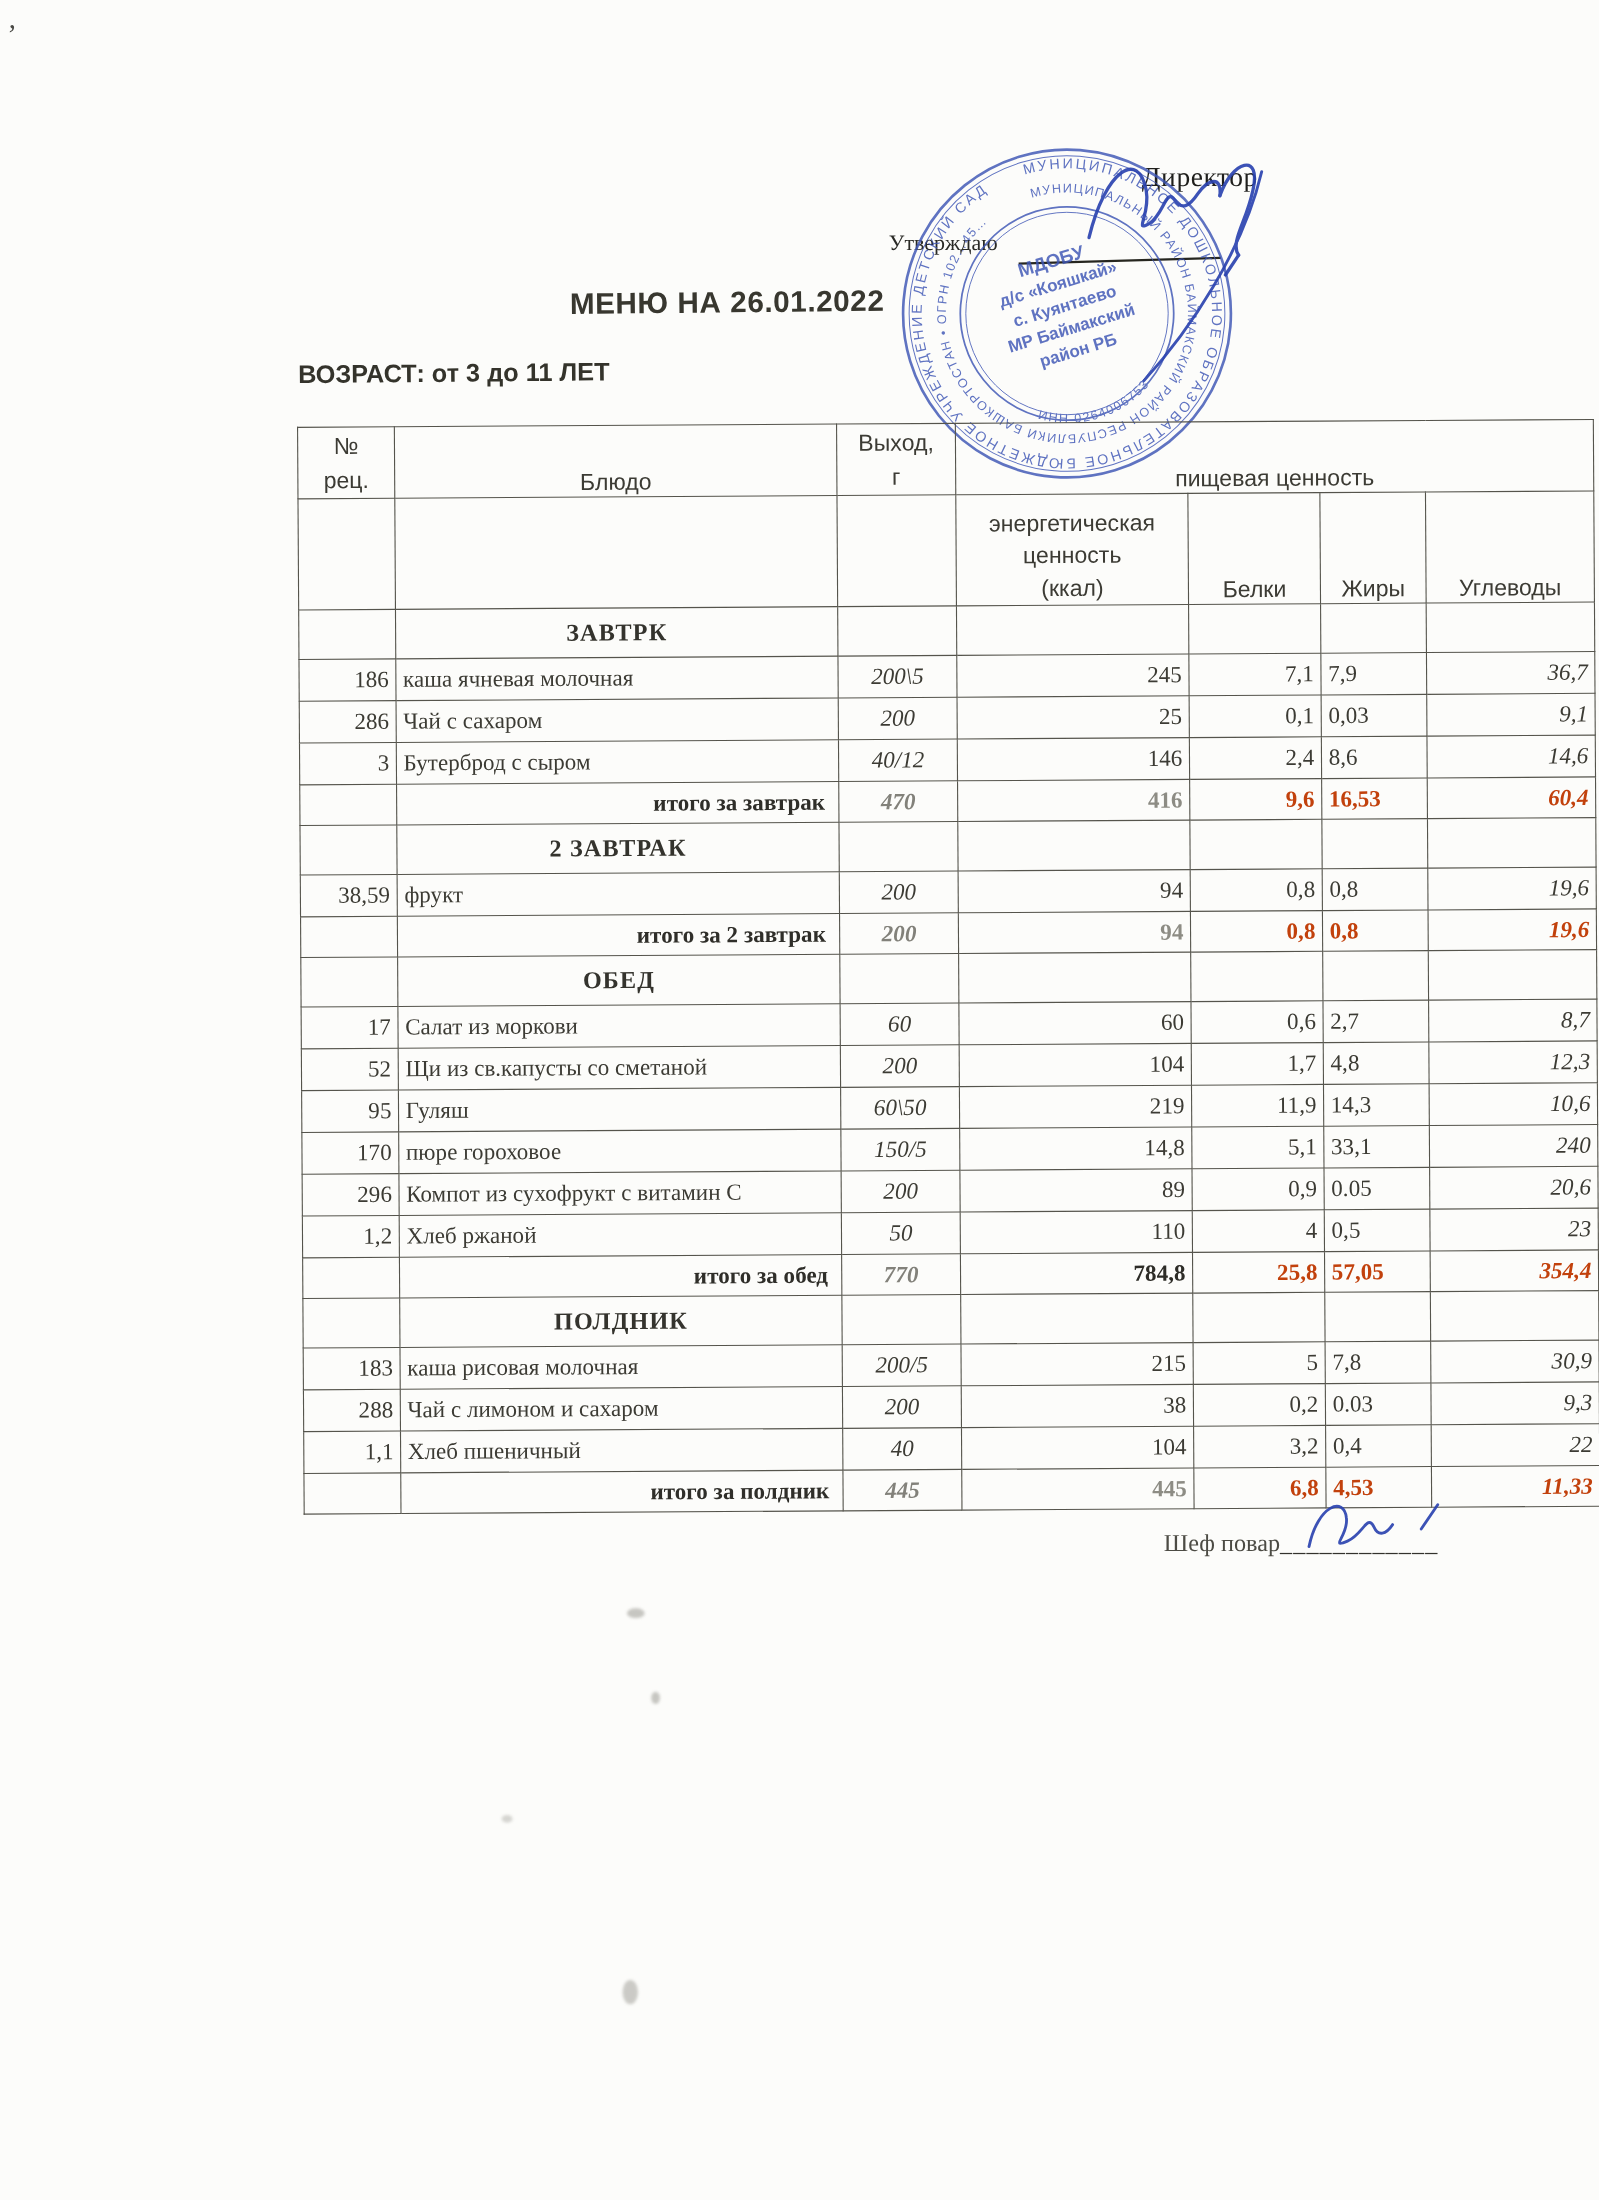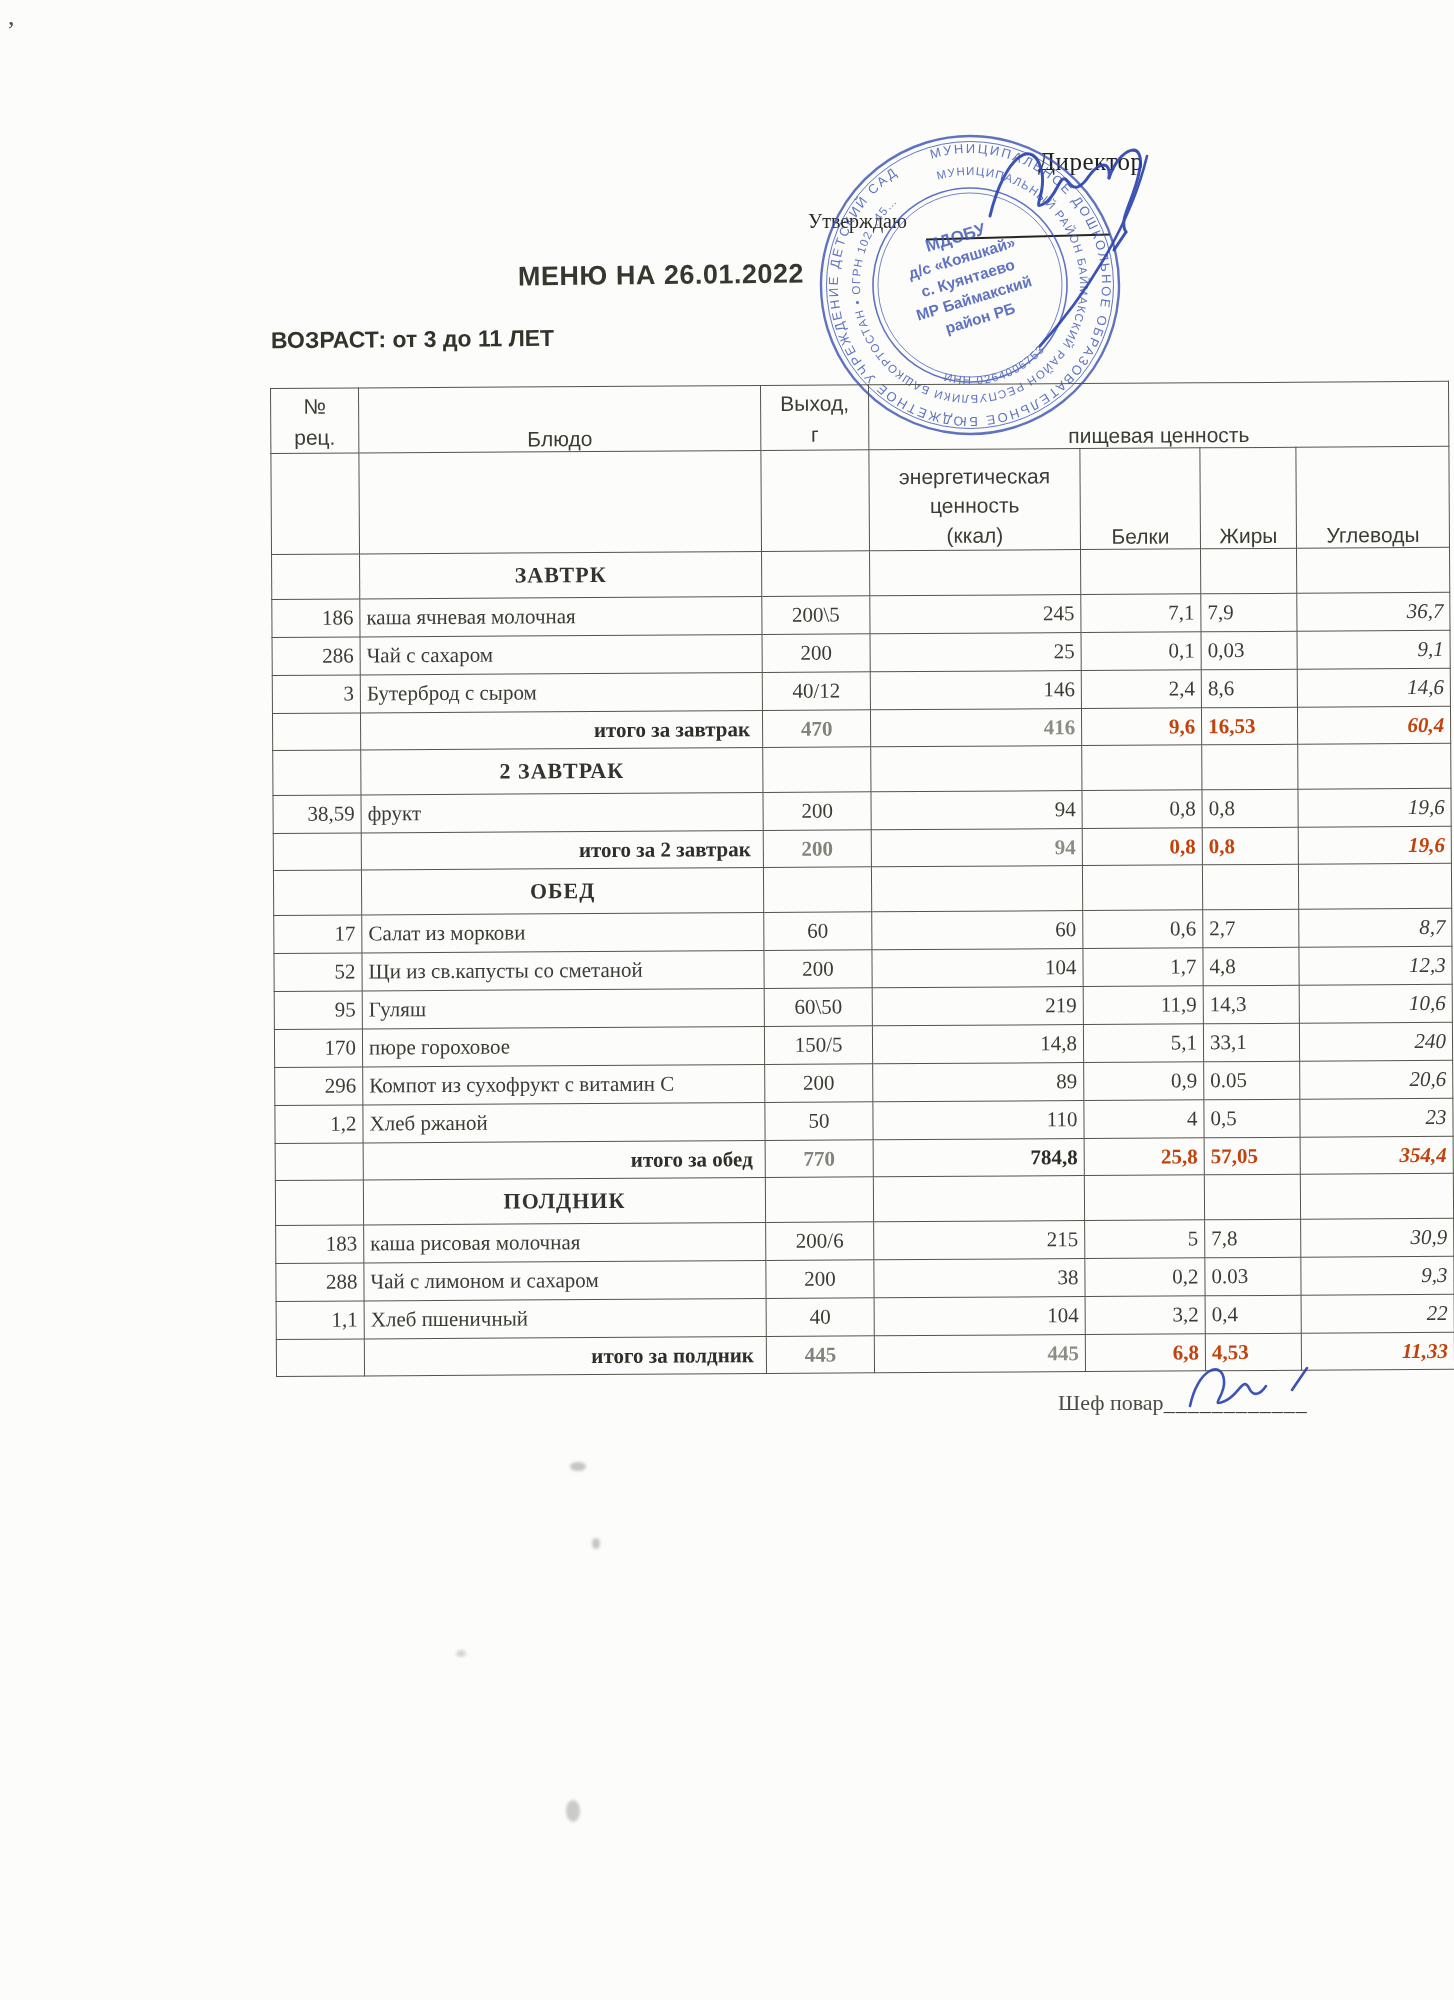--- a/index.html
+++ b/index.html
@@ -34,21 +34,21 @@
   th.h-food { padding-right:70px; }
   tr.rowA th { height:64px; }
   tr.rowB th { height:100px; }
   tbody tr.dish td    { height:37px; }
   tbody tr.section td { height:44px; }
   tbody tr.total td   { height:36px; font-weight:bold; color:#2f2e29; }
   td.c-num  { text-align:right; padding-right:8px; }
   td.c-dish { text-align:left;  padding-left:10px; }
   tr.section td.c-dish { text-align:center; font-weight:bold; font-size:22px; letter-spacing:1px; color:#34332d; }
   tr.total   td.c-dish { text-align:right; padding-right:12px; }
-  td.c-out  { text-align:center; color:#96958b; }
+  td.c-out  { text-align:center; color:#96958b;font-style:italic; }
   td.c-kcal { text-align:right; padding-right:24px; color:#97968c; }
   td.c-prot { text-align:right; padding-right:26px; color:#504f47;border-radius:11px; }
   td.c-fat  { text-align:left; padding-right:14px; color:#3a3932; }
   td.c-carb { text-align:right; padding-right:14px; color:#34342d;font-style:italic; }
   tr.total td.c-out  { color:#82817a; }
   tr.total td.c-kcal { color:#8d8c84; }
   tr.total td.c-prot, tr.total td.c-fat, tr.total td.c-carb { color:#c2410c; }
   td.kcal-strong { color:#2d2c27 !important; }
 
   
@@ -296,21 +296,21 @@
             <td class="c-dish">ПОЛДНИК</td>
             <td class="c-out"></td>
             <td class="c-kcal"></td>
             <td class="c-prot"></td>
             <td class="c-fat"></td>
             <td class="c-carb"></td>
           </tr>
           <tr class="dish">
             <td class="c-num">183</td>
             <td class="c-dish">каша рисовая молочная</td>
-            <td class="c-out">200/6</td>
+            <td class="c-out">200/5</td>
             <td class="c-kcal">215</td>
             <td class="c-prot">5</td>
             <td class="c-fat">7,8</td>
             <td class="c-carb">30,9</td>
           </tr>
           <tr class="dish">
             <td class="c-num">288</td>
             <td class="c-dish">Чай с лимоном и сахаром</td>
             <td class="c-out">200</td>
             <td class="c-kcal">38</td>

